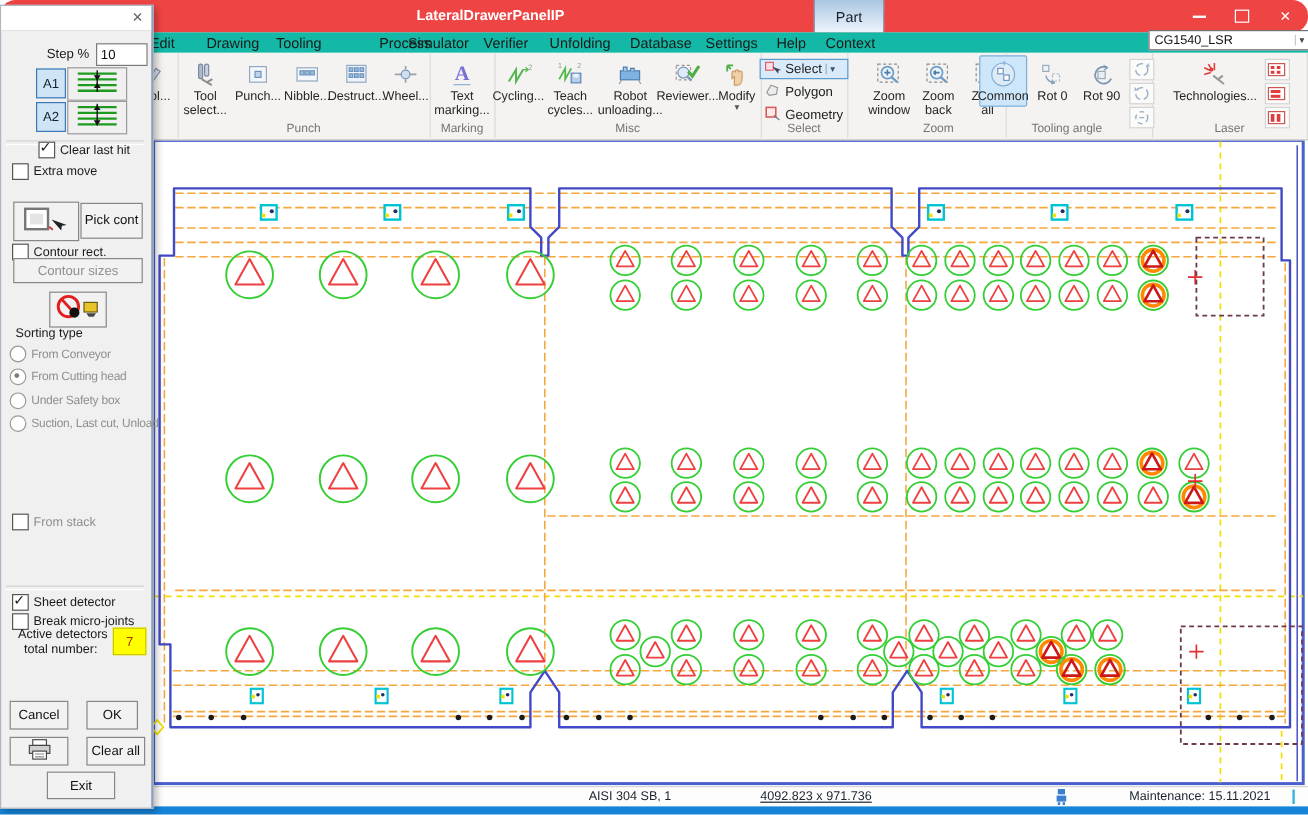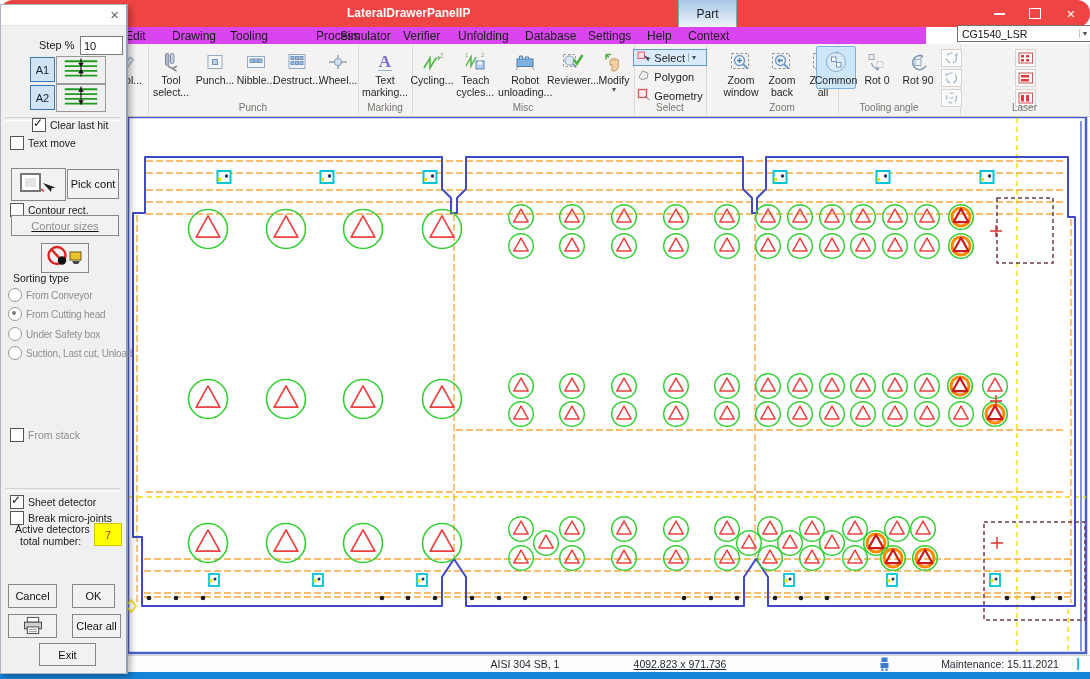--- a/index.html
+++ b/index.html
@@ -9,21 +9,21 @@
   .titlebar{position:absolute;top:0;left:0;width:1090px;height:27px;background:#ef4444;z-index:10;border-radius:13px;}
   .title{position:absolute;left:347px;top:6px;font-size:12px;font-weight:bold;color:#fff;}
   .part-tab{position:absolute;left:678px;top:0;width:57px;height:27px;
             background:linear-gradient(#a9c6e2,#eef5fb);display:flex;align-items:center;justify-content:center;
             font-size:12px;color:#16202c;border-left:1px solid #7fa3c4;border-right:1px solid #7fa3c4;}
   .winbtn{position:absolute;top:0;width:36px;height:27px;display:flex;align-items:center;justify-content:center;color:#fff;}
   .wb-min{left:981px;} .wb-max{left:1017px;} .wb-close{left:1053px;font-size:15px;}
   .wb-bar{width:11px;height:2px;background:#fff;}
   .wb-box{width:10px;height:9px;border:1.5px solid #fff;}
   
-  .menubar{position:absolute;top:27px;left:0;width:926px;height:17px;background:#d946ef;z-index:10;text-align:center;}
+  .menubar{position:absolute;top:27px;left:0;width:1090px;height:17px;background:#14b8a6;z-index:10;text-align:center;}
   .menu-item{position:absolute;top:2px;font-size:12px;color:#1a1a1a;}
   .machine-combo{position:absolute;left:957px;top:25px;width:128px;height:15px;background:#fff;border:1px solid #707070;
                  font-size:10.5px;color:#111;display:flex;align-items:center;padding-left:4px;z-index:12;}
   .combo-arrow{margin-left:auto;font-size:8px;color:#444;padding:0 3px;border-left:1px solid #c8c8c8;}
   
   .ribbon{position:absolute;top:44px;left:0;width:1090px;height:72px;background:#f4f3f1;
           border-bottom:1px solid #c9c7c5;z-index:10;}
   .rgroup{position:absolute;top:0;height:71px;border-right:1px solid #dddbd9;}
   .rrow{display:flex;align-items:flex-start;justify-content:center;height:56px;padding-top:2px;gap:1px;}
   .rrow.right{justify-content:flex-end;}
@@ -640,20 +640,30 @@
                 <circle cx="7.5" cy="7" r="5" fill="none" stroke="#9ab0c8" stroke-width="1.2" stroke-dasharray="4 3"></circle>
                 <path d="M5.5 7 h4" stroke="#9ab0c8"></path>
               </svg>
             </div>
           </div>
         </div>
         <div class="rlabel">Tooling angle</div>
       </div>
       <div class="rgroup" style="left: 960px; width: 129px;">
         <div class="rrow">
+          <div class="rbtn">
+            <span class="ric">
+              <svg width="26" height="24" viewBox="0 0 26 24">
+                <path d="M7 3.5 l3 5 M12 2.5 v6 M3.5 6.5 l5.5 2.5 M3.5 12 l5.5-1.5" stroke="#e23b3b" stroke-width="1.3" fill="none"></path>
+                <circle cx="9.5" cy="8" r="1.7" fill="#e23b3b"></circle>
+                <path d="M11 13 l9 7 M14.5 16.5 l4.5-3.5" stroke="#9a9a9a" stroke-width="1.8" fill="none"></path>
+              </svg>
+            </span>
+            <span>Technologies...</span>
+          </div>
           <div class="mstack">
             <div class="mbtn">
               <svg width="16" height="12" viewBox="0 0 16 12">
                 <rect x="1" y="1" width="13.5" height="10" fill="#fff" stroke="#cc5555"></rect>
                 <rect x="3" y="3" width="3" height="2.5" fill="#e23b3b"></rect>
                 <rect x="8" y="3" width="3" height="2.5" fill="#e23b3b"></rect>
                 <rect x="3" y="7" width="3" height="2.5" fill="#e23b3b"></rect>
                 <rect x="8" y="7" width="3" height="2.5" fill="#e23b3b"></rect>
               </svg>
             </div>
@@ -725,21 +735,21 @@
     </div>
 
     <div class="groove" style="top:112px;"></div>
     <div id="dlg-checks">
         <div class="dchk" style="left: 9px; top: 113px; padding-left: 22px;">
           <span class="cb on"></span>
           <span>Clear last hit</span>
         </div>
         <div class="dchk" style="left: 9px; top: 131px;">
           <span class="cb"></span>
-          <span>Text move</span>
+          <span>Extra move</span>
         </div>
         <div class="dchk" style="left: 9px; top: 198px;">
           <span class="cb"></span>
           <span>Contour rect.</span>
         </div>
         <div class="dchk" style="left: 9px; top: 423px;">
           <span class="cb"></span>
           <span class="gray">From stack</span>
         </div>
         <div class="dchk" style="left: 9px; top: 490px;">
@@ -755,21 +765,21 @@
     <div class="dbtn" style="left:10px;top:163px;width:53px;height:31px;">
       <span><svg width="46" height="27" viewBox="0 0 46 27">
             <rect x="5" y="4" width="19" height="17" fill="#fff" stroke="#777" stroke-width="2"></rect>
             <rect x="9" y="8" width="11" height="9" fill="#e4e4e4"></rect>
             <path d="M27 13 L35 22 L35.6 18.2 L39.6 17.6 Z" fill="#222"></path>
             <path d="M25 19 l3 2.4" stroke="#d03030" stroke-width="1.6"></path>
           </svg></span>
     </div>
     <div class="dbtn" style="left:66px;top:164px;width:50px;height:28px;">Pick cont</div>
 
-    <div class="dbtn" style="left:10px;top:210px;width:106px;height:19px;text-decoration:underline;">
+    <div class="dbtn" style="left:10px;top:210px;width:106px;height:19px;">
       <span class="gray">Contour sizes</span>
     </div>
 
     <div class="dbtn" style="left:40px;top:238px;width:46px;height:28px;">
       <span><svg width="42" height="24" viewBox="0 0 42 24">
             <circle cx="13" cy="10.5" r="8.5" fill="none" stroke="#e02020" stroke-width="2.4"></circle>
             <path d="M7.5 4.5 L18.5 16.5" stroke="#e02020" stroke-width="2.4"></path>
             <circle cx="18" cy="15.5" r="4.2" fill="#111"></circle>
             <rect x="26" y="7" width="11" height="8" fill="#e8c32a" stroke="#6a5a10"></rect>
             <path d="M28 16 l2 3 h4 l2-3" fill="#444"></path>

